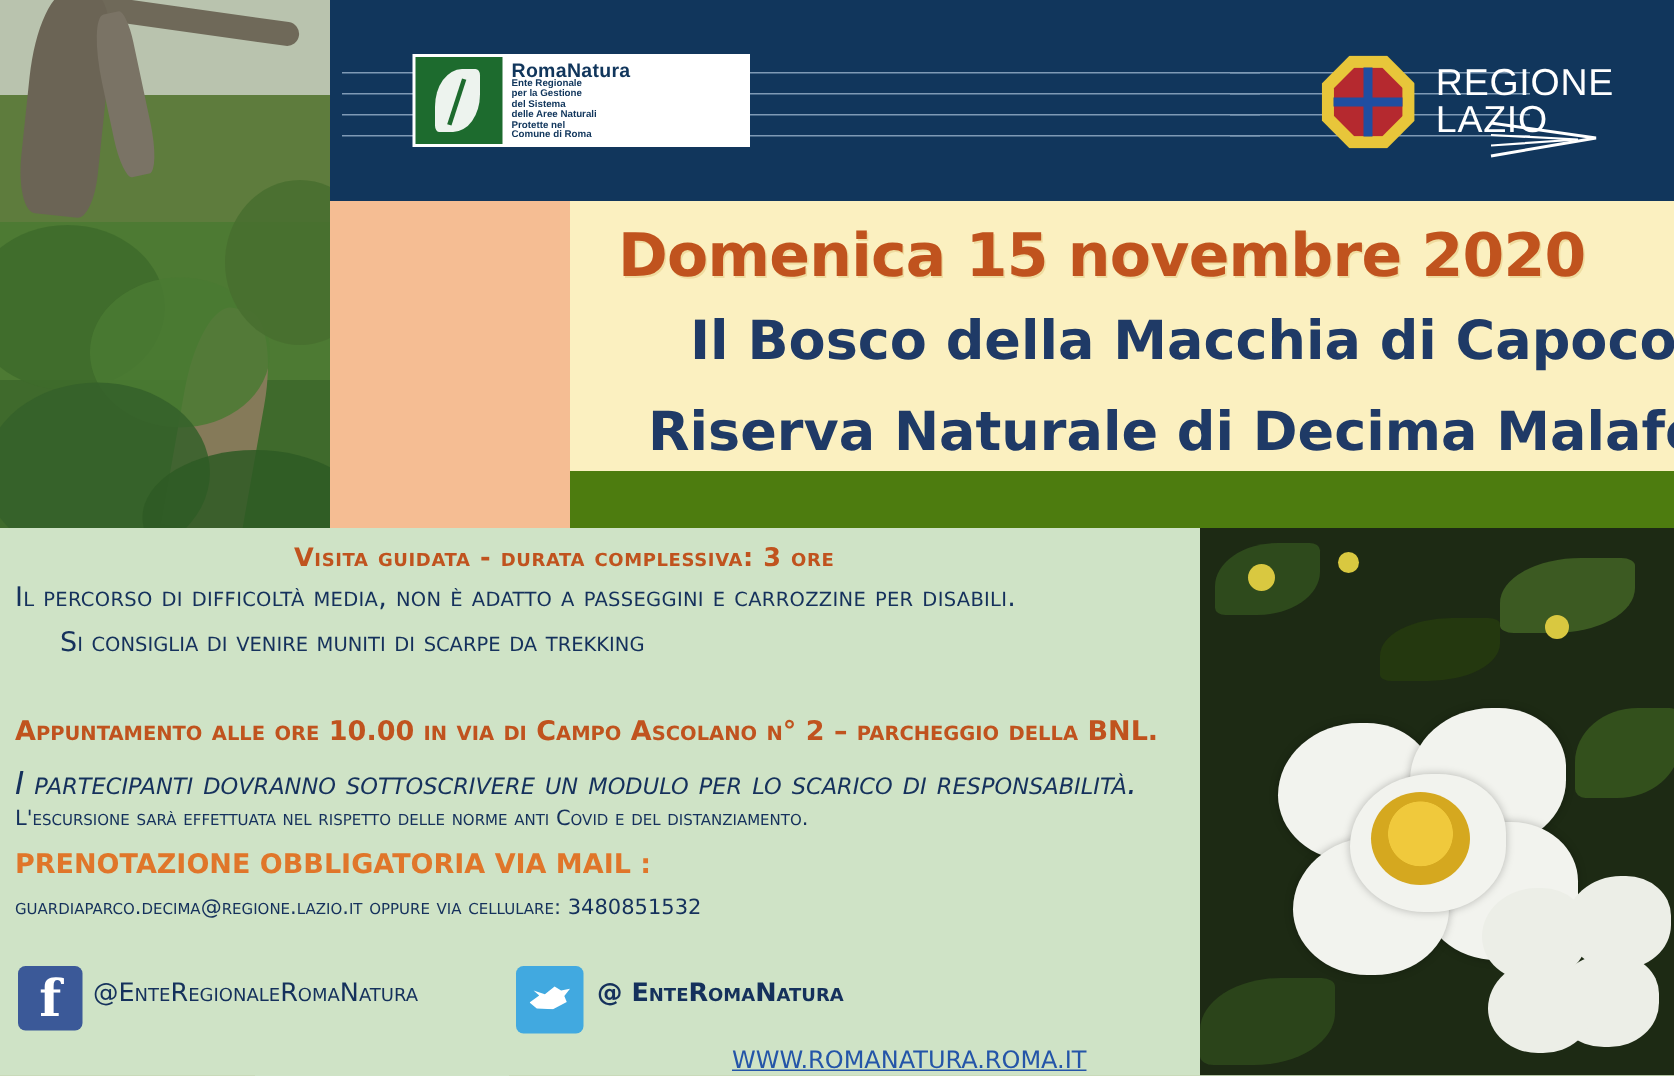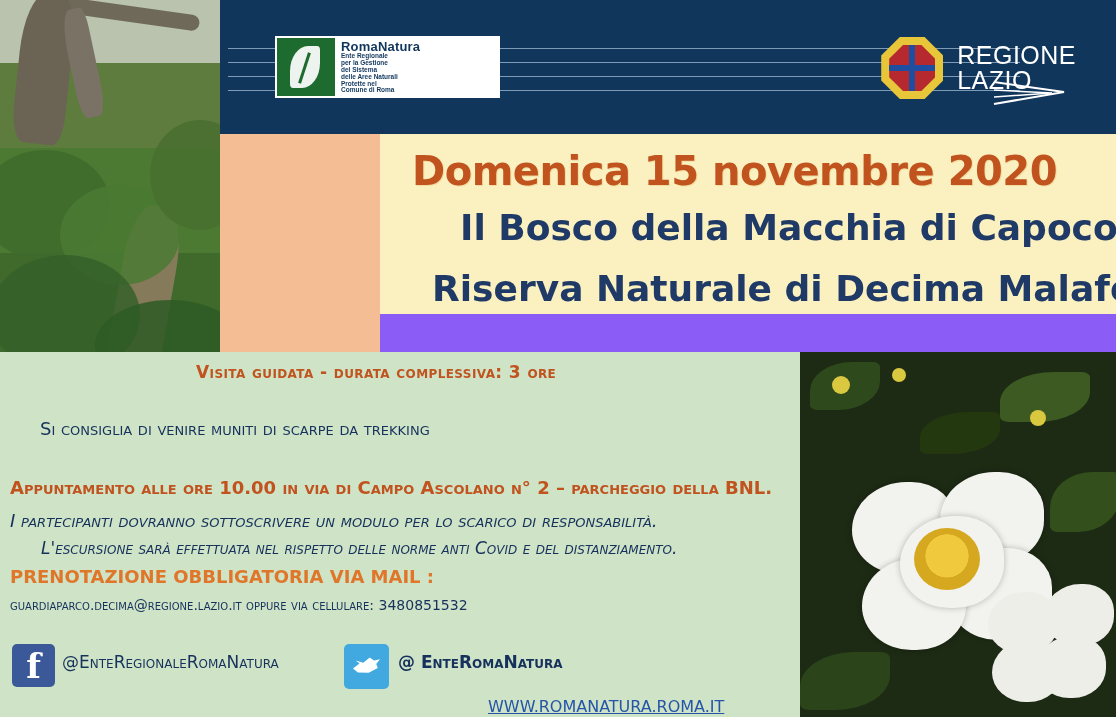--- a/index.html
+++ b/index.html
@@ -11,21 +11,21 @@
     width: 1116px;
     height: 717px;
     font-family: "Liberation Sans", sans-serif;
     overflow: hidden;
   }
   .poster {
     position: relative;
     width: 1116px;
     height: 717px;
     overflow: hidden;
-    background: #8b5cf6;
+    background: #4d7c0f;
   }
 
   
   .top-band {
     position: absolute;
     left: 0; top: 0;
     width: 1116px; height: 352px;
   }
   .header-bar {
     position: absolute;
@@ -318,32 +318,30 @@
   }
   .line-appunt {
     left: 10px; top: 125px;
     font-size: 18px;
     font-variant: small-caps;
     color: #c0531e;
     font-weight: bold;
   }
   .line-moduli {
     left: 10px; top: 158px;
-    font-size: 18px;
+    font-size: 21px;
     font-variant: small-caps;
     font-style: italic;
     color: #15315c;
   }
   .line-covid {
     left: 10px; top: 186px;
-    font-size: 17px;
-    font-variant: small-caps;
-    font-style: italic;
-    color: #15315c;
-    margin-left: 31px;
+    font-size: 14px;
+    font-variant: small-caps;
+    color: #15315c;
   }
   .line-preno {
     left: 10px; top: 214px;
     font-size: 18px;
     font-variant: small-caps;
     color: #e0762a;
     font-weight: bold;
   }
   .line-mail {
     left: 10px; top: 245px;
@@ -495,20 +493,21 @@
       <div class="flower2">
         <div class="petal2" style="left:0px;top:8px;"></div>
         <div class="petal2" style="left:56px;top:0px;"></div>
         <div class="petal2" style="left:48px;top:52px;"></div>
         <div class="petal2" style="left:4px;top:56px;"></div>
       </div>
     </div>
 
     <div class="text-col">
       <div class="txt line-visita">Visita guidata - durata complessiva: 3 ore</div>
+      <div class="txt line-perc">Il percorso di difficoltà media, non è adatto a passeggini e carrozzine per disabili.</div>
       <div class="txt line-scarpe">Si consiglia di venire muniti di scarpe  da trekking</div>
       <div class="txt line-appunt">Appuntamento alle ore 10.00 in via di Campo Ascolano n° 2 –  parcheggio della BNL.</div>
       <div class="txt line-moduli">I partecipanti dovranno sottoscrivere un modulo per lo scarico di responsabilità.</div>
       <div class="txt line-covid">L'escursione  sarà  effettuata  nel  rispetto  delle  norme  anti Covid  e del  distanziamento.</div>
       <div class="txt line-preno">PRENOTAZIONE OBBLIGATORIA VIA  MAIL :</div>
       <div class="txt line-mail">guardiaparco.decima@regione.lazio.it    oppure via cellulare:  3480851532</div>
 
       <div class="fb-icon">f</div>
       <div class="txt fb-label">@EnteRegionaleRomaNatura</div>
 

